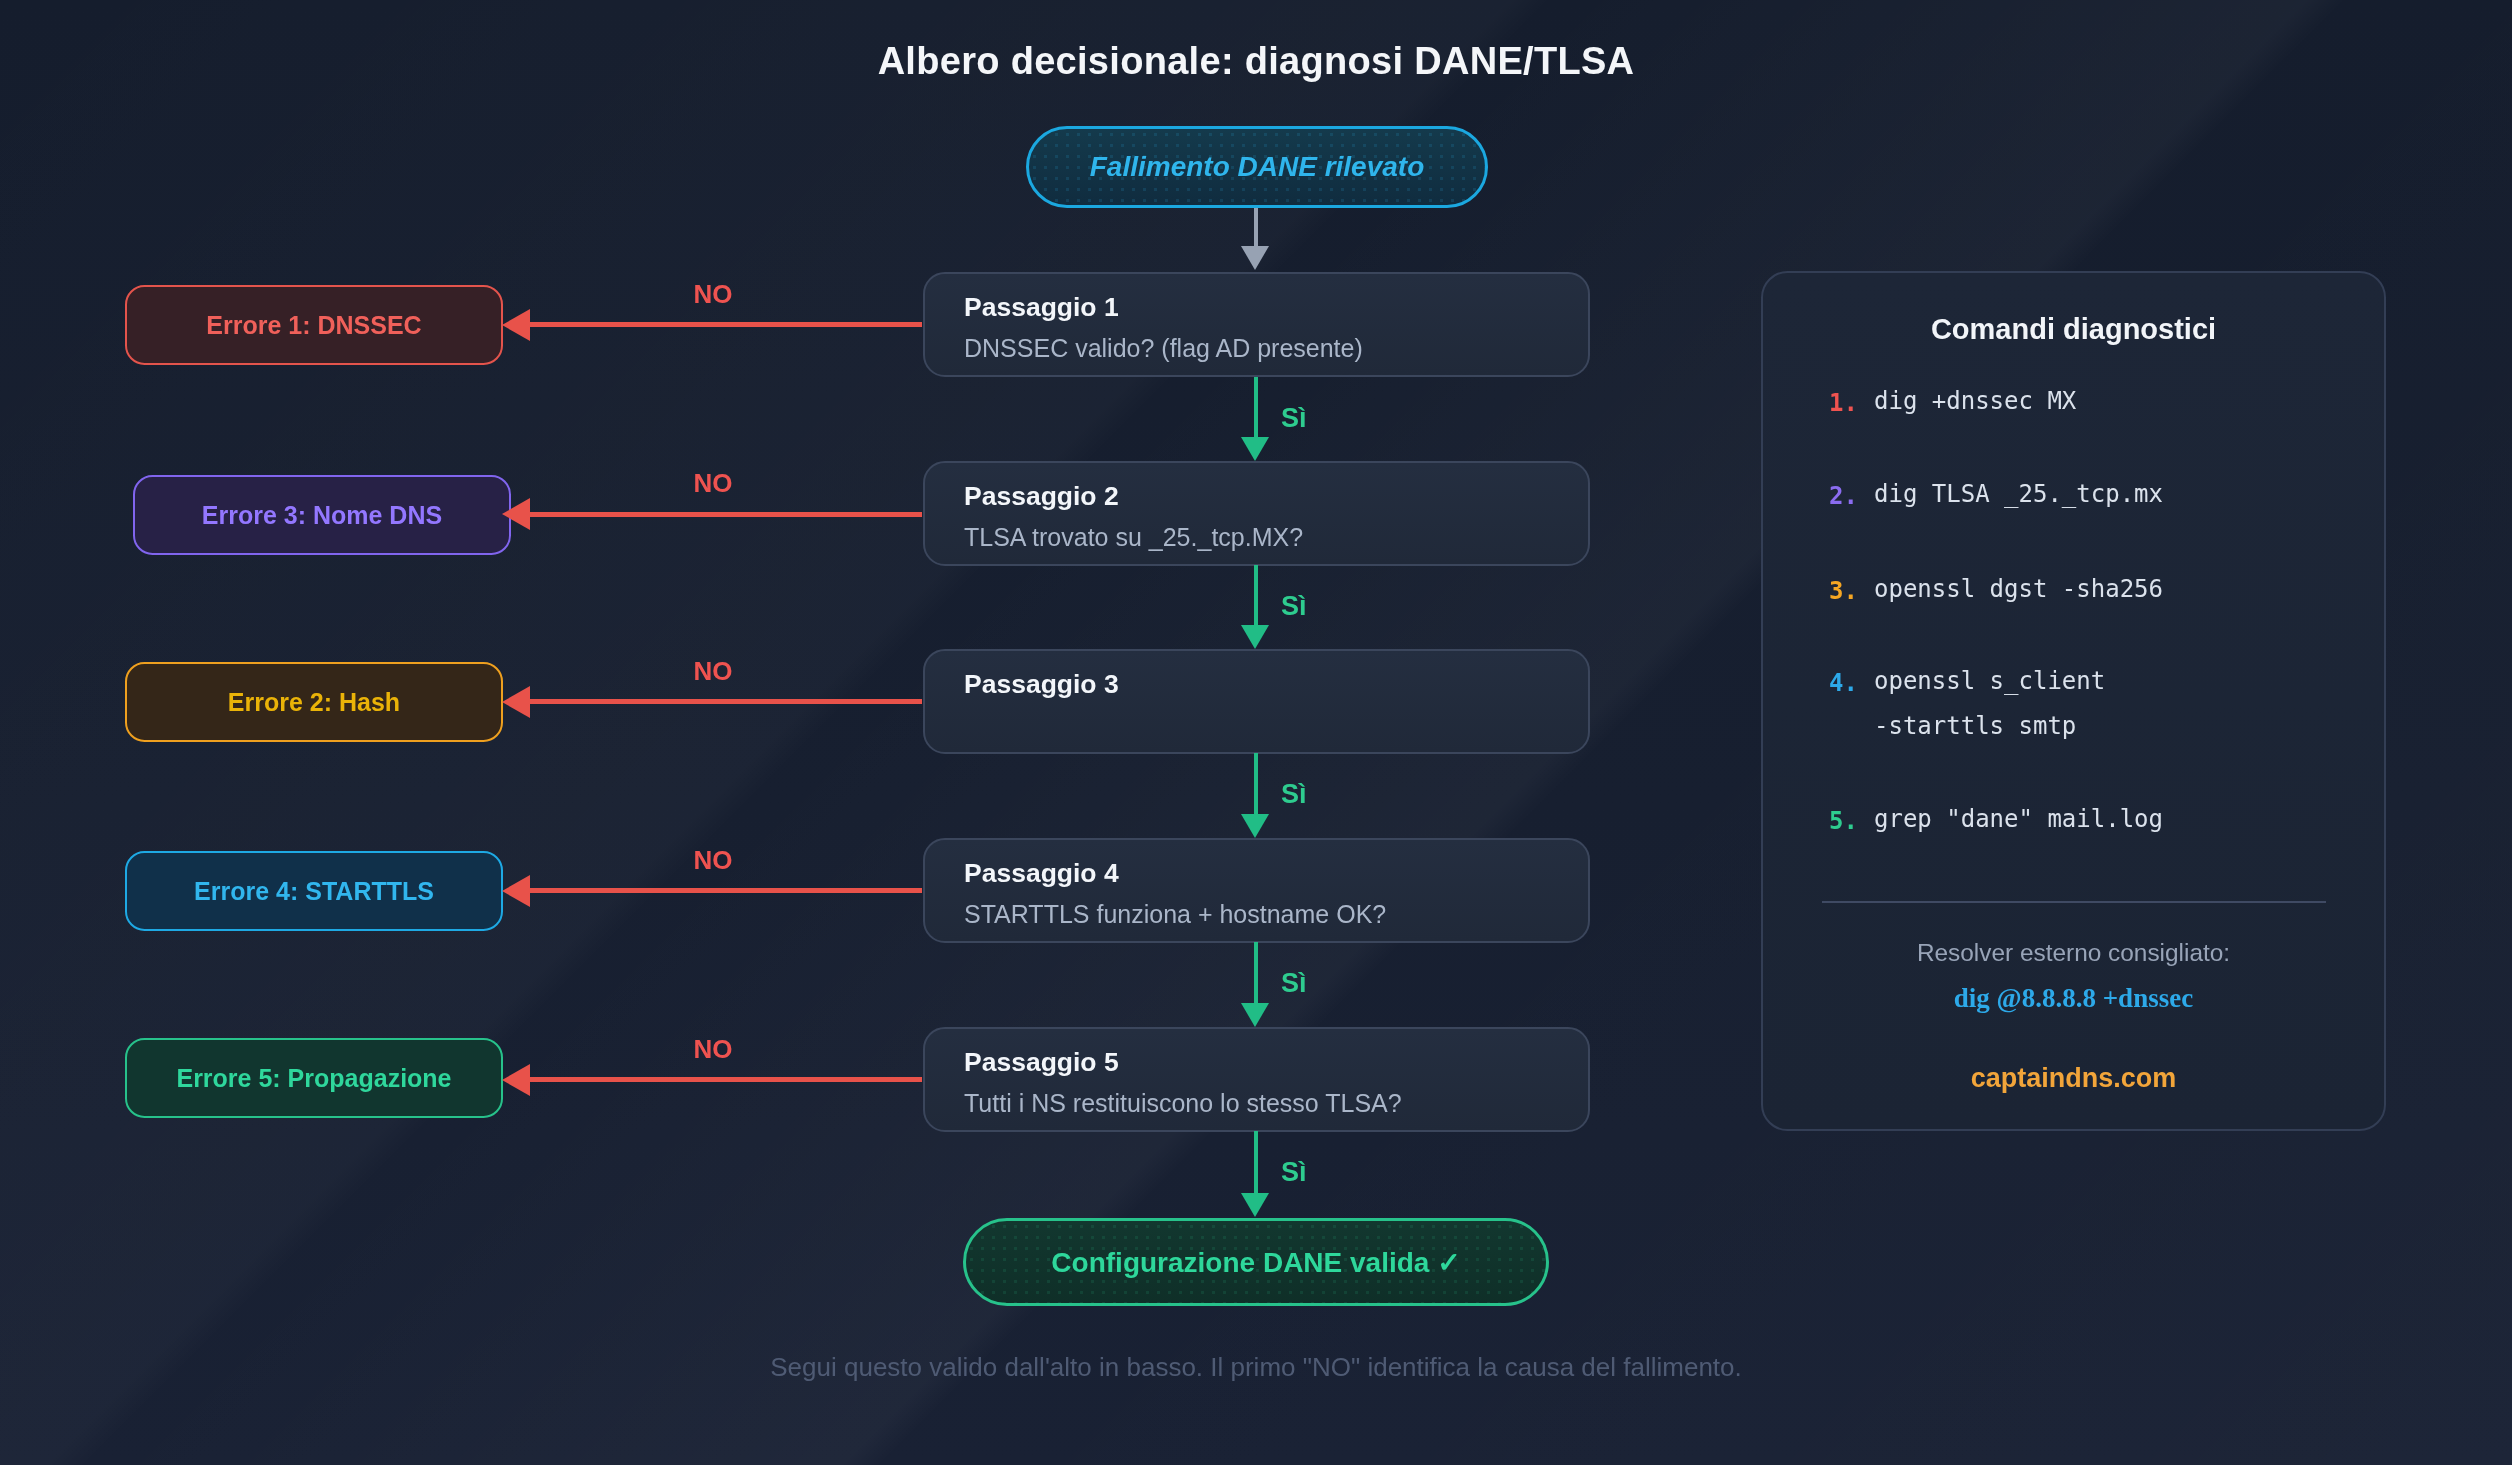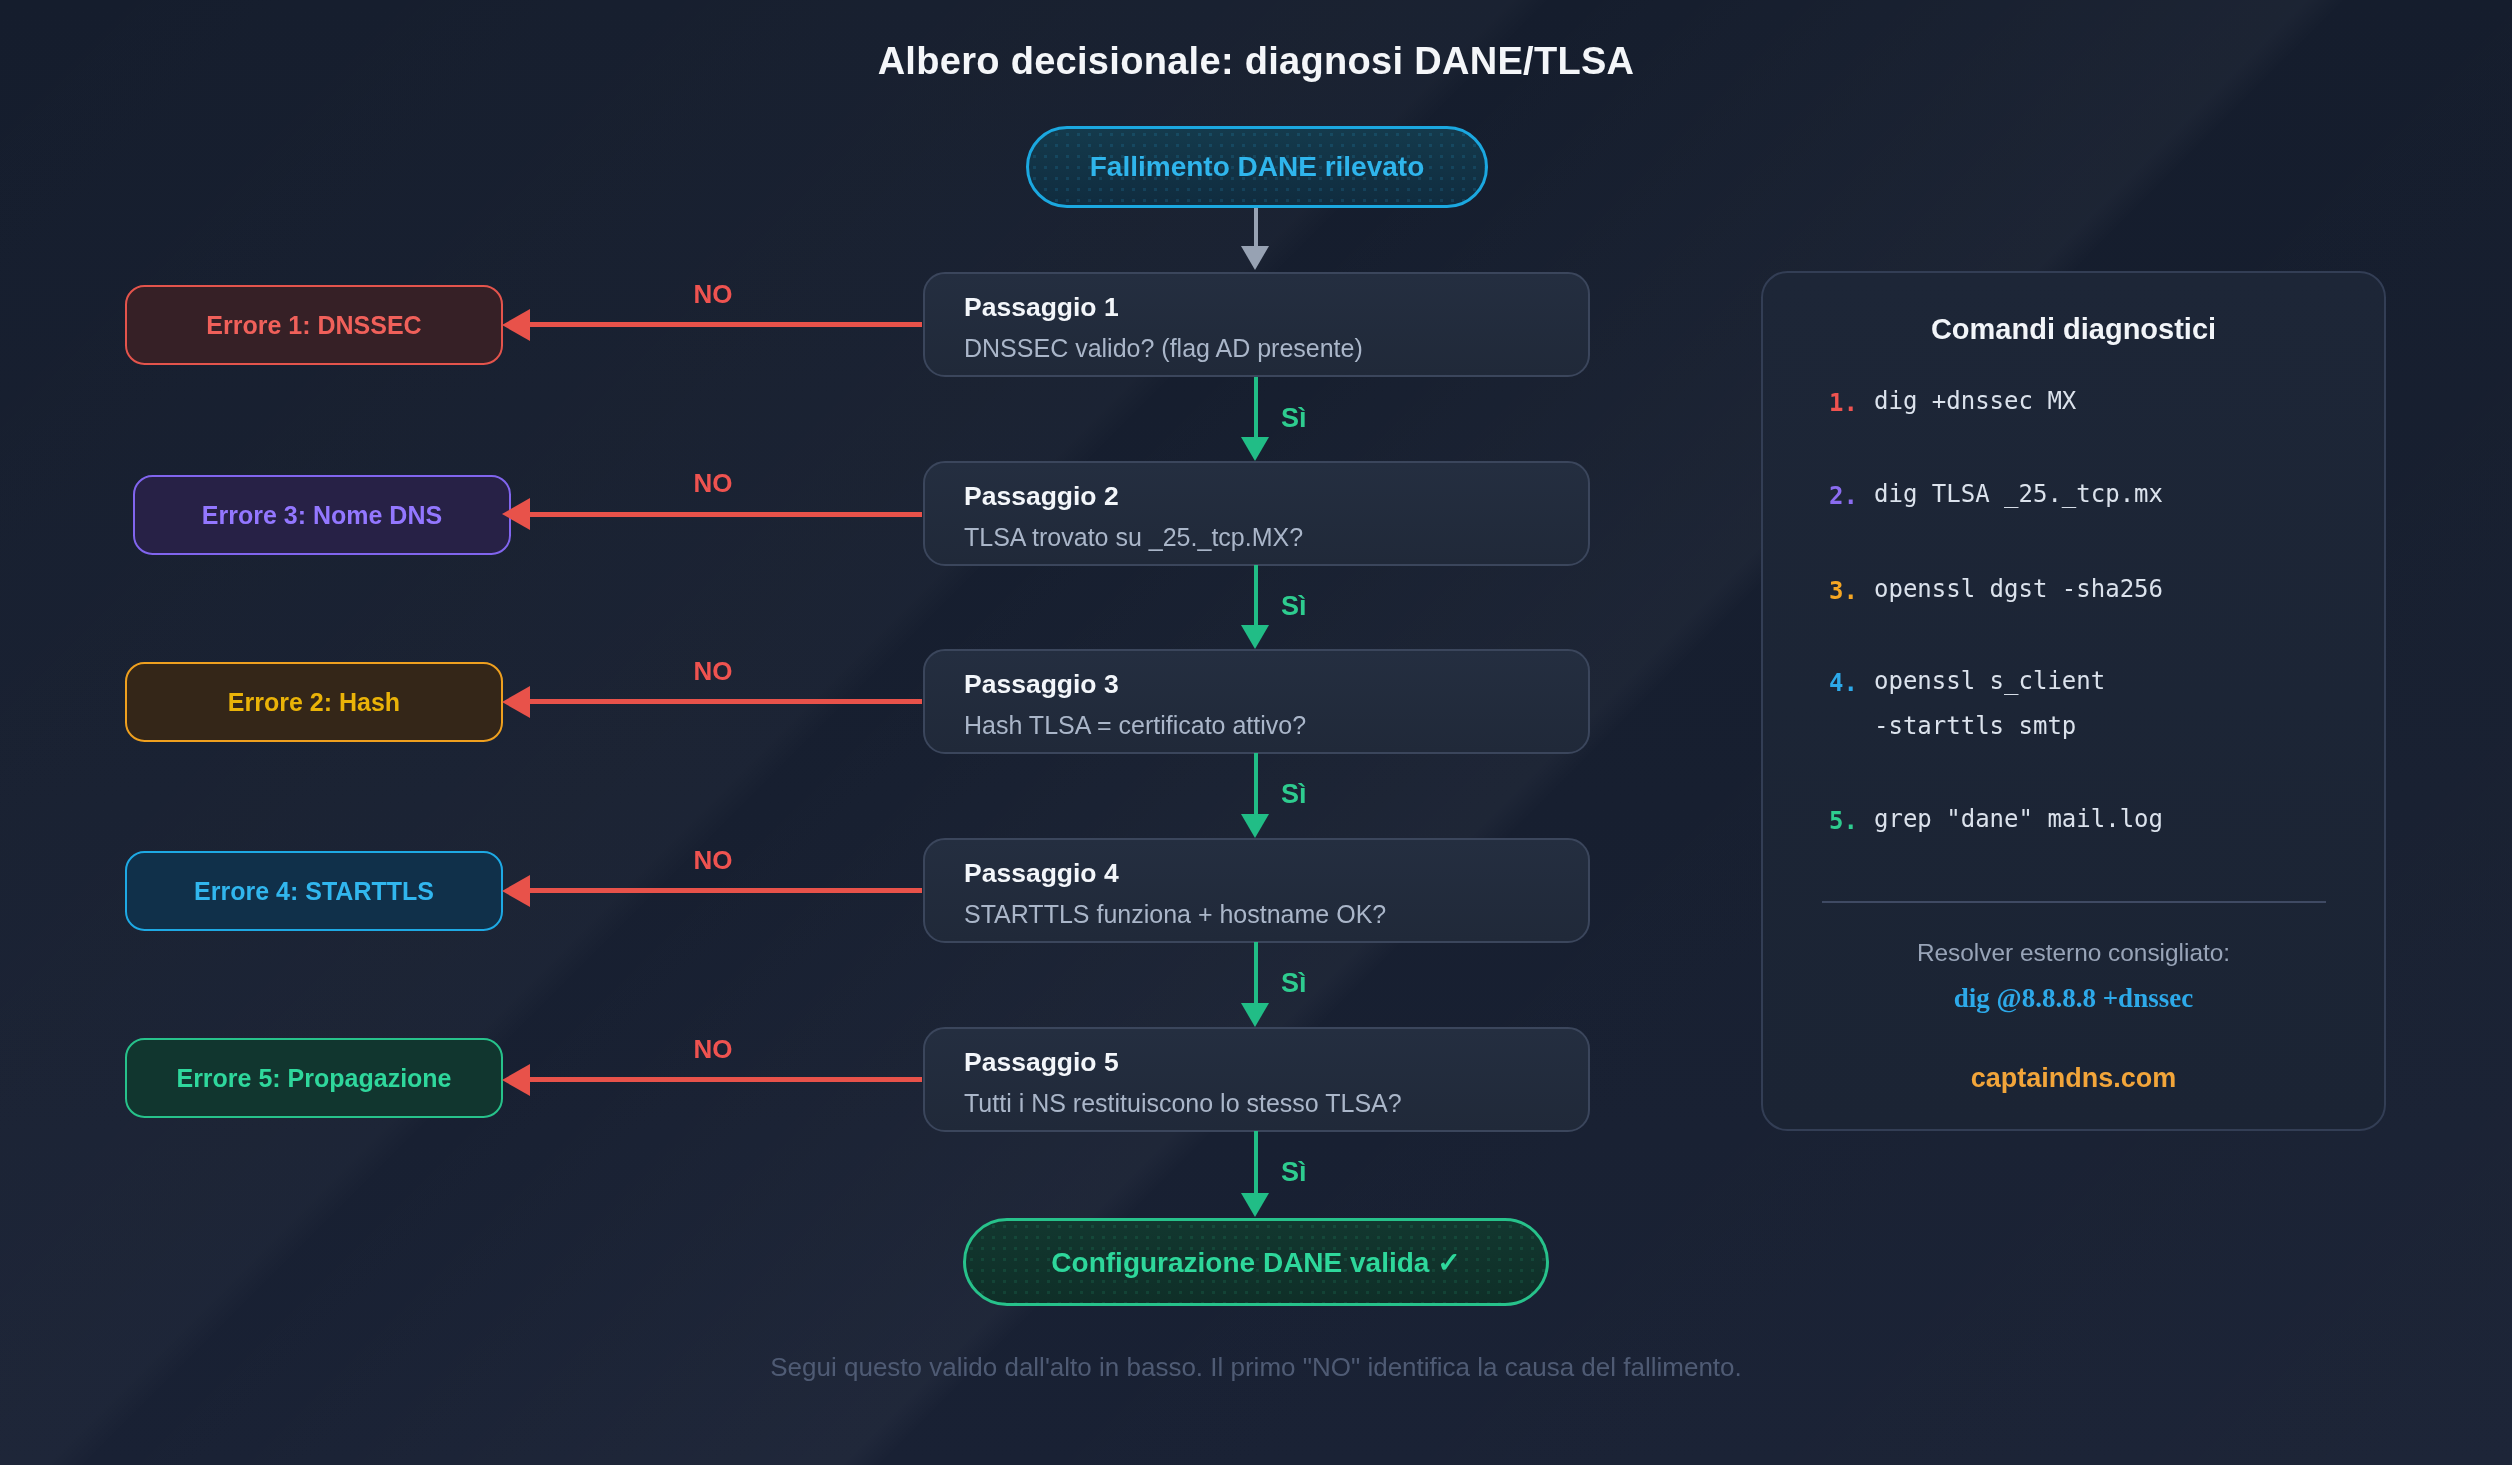--- a/index.html
+++ b/index.html
@@ -23,20 +23,21 @@
   
   .pill{
     position:absolute;display:flex;align-items:center;justify-content:center;
     border-radius:45px;font-weight:bold;font-size:28px;box-sizing:border-box;
   }
   .pill.start{
     left:1026px;top:126px;width:462px;height:82px;
     border:3.5px solid #1ba8e0;color:#2fb5ec;
     background:radial-gradient(rgba(43,179,236,0.14) 1.7px, transparent 1.7px) 0 0/11px 11px,
                linear-gradient(180deg,#143a4c,#102c3f);
+    font-style:italic;
   }
   .pill.success{
     left:963px;top:1218px;width:586px;height:88px;
     border:3.5px solid #27c28b;color:#2ed79b;
     background:radial-gradient(rgba(46,204,143,0.12) 1.7px, transparent 1.7px) 0 0/11px 11px,
                linear-gradient(180deg,#12372f,#0f2f28);
   }
   
   .step{
     position:absolute;left:923px;width:667px;height:105px;box-sizing:border-box;
@@ -151,21 +152,20 @@
   <div class="yes-label ys2">Sì</div>
 
   <div class="err e-orange er3">
     <span>Errore 2: Hash</span>
   </div>
   <div class="no-tip nt3"></div>
   <div class="no-line nl3"></div>
   <div class="no-label no3">NO</div>
   <div class="step st3">
     <div class="s-name">Passaggio 3</div>
-    <div class="s-q">Hash TLSA = certificato attivo?</div>
   </div>
   <div class="v-line vl3"></div>
   <div class="v-tip vt3"></div>
   <div class="yes-label ys3">Sì</div>
 
   <div class="err e-blue er4">
     <span>Errore 4: STARTTLS</span>
   </div>
   <div class="no-tip nt4"></div>
   <div class="no-line nl4"></div>

